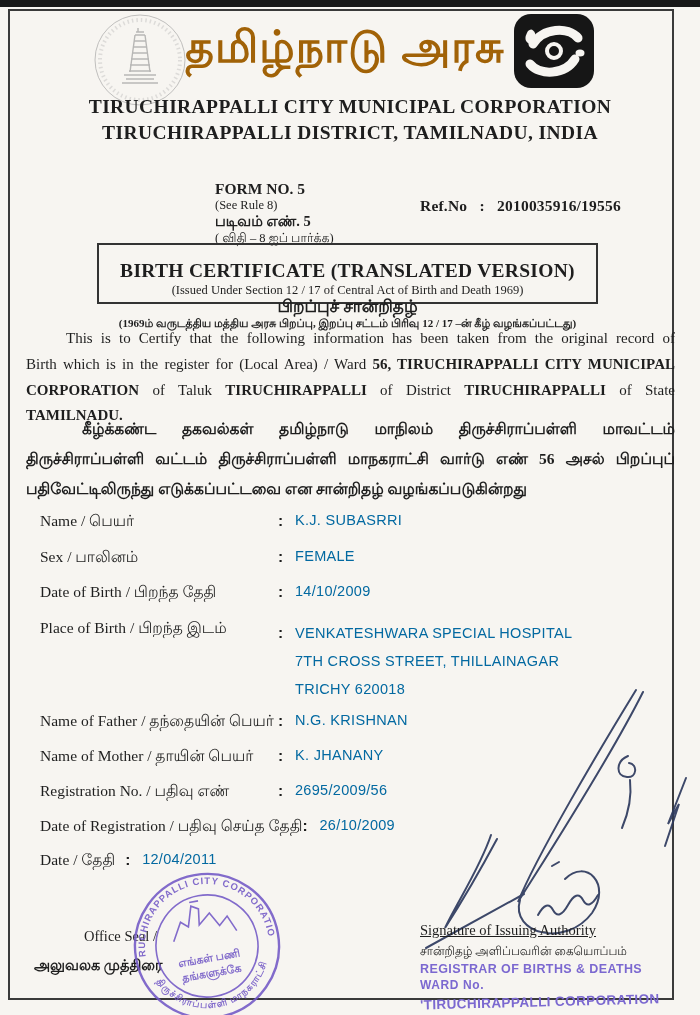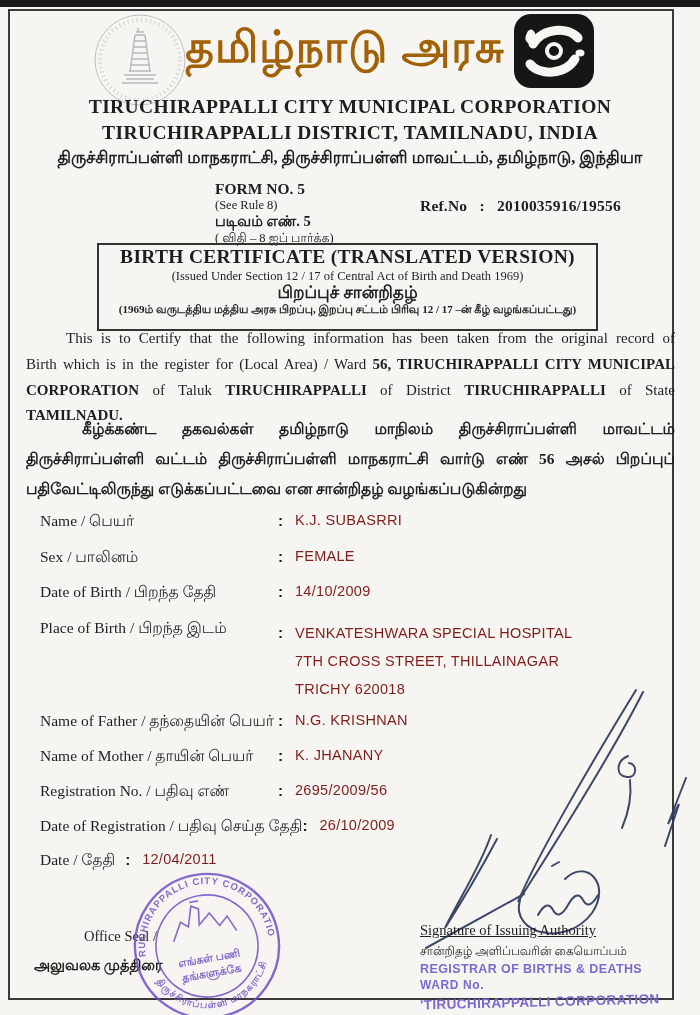--- a/index.html
+++ b/index.html
@@ -20,37 +20,37 @@
 
   
   .formblk{left:215px;top:180px;width:230px;text-align:left}
   .f1{font-size:15.5px;font-weight:700}
   .f2{font-size:12.5px}
   .f3{font-size:14.5px;font-weight:700}
   .f4{font-size:12.5px}
   .refblk{left:420px;top:197px;font-size:15.5px;font-weight:700;letter-spacing:.2px}
 
   
-  .tbox{left:97px;top:243px;width:501px;height:88px;border:2px solid #333;text-align:center;padding-top:1px}
+  .tbox{left:97px;top:243px;width:501px;height:61px;border:2px solid #333;text-align:center;padding-top:15px}
   .tb1{font-size:19.5px;font-weight:700;letter-spacing:.3px}
   .tb2{font-size:12.5px;margin-top:1px}
   .tb3{font-size:17px;font-weight:700;line-height:1.05}
   .tb4{font-size:11px;font-weight:700;margin-top:1px}
 
   
   .para-en{left:26px;top:326px;width:649px;font-size:15px;line-height:1.72;text-align:justify;text-indent:40px;word-spacing:2px}
   .para-en b{font-weight:700}
   .para-ta{left:26px;top:414px;width:649px;font-size:15.5px;line-height:1.95;text-align:justify;text-indent:56px;font-weight:600}
   .para-ta b{font-weight:800}
 
   
   .frow{position:absolute;left:40px;width:630px;font-size:15.5px;white-space:nowrap}
   .frow .lab{display:inline-block;min-width:238px;vertical-align:top}
   .frow .col{display:inline-block;width:17px;vertical-align:top;font-family:"Liberation Sans",sans-serif;font-weight:700}
-  .frow .val{display:inline-block;vertical-align:top;font-family:"Liberation Sans",sans-serif;font-size:14.5px;letter-spacing:.3px;color:#7f1d1d}
+  .frow .val{display:inline-block;vertical-align:top;font-family:"Liberation Sans",sans-serif;font-size:14.5px;letter-spacing:.3px;color:#0369a1}
   .frow.short .lab{min-width:0;margin-right:10px}
   .vlines div{line-height:28px}
 
   
   .seal-label-en{left:84px;top:928px;font-size:14.5px}
   .seal-label-ta{left:34px;top:957px;font-size:14.5px;font-weight:600}
   .round-stamp{left:131px;top:870px;width:152px;height:152px;transform:rotate(-10deg);opacity:.88}
   .sig-block{left:420px;top:922px;width:270px;text-align:left}
   .sig-en{font-size:14.5px;text-decoration:underline}
   .sig-ta{font-size:12px;font-weight:400;margin-top:5px}
@@ -88,21 +88,20 @@
       <path d="M 20,31 C 30,15 55,13 65,25" stroke="#f7f5f1" stroke-width="9" fill="none" stroke-linecap="round"></path>
       <path d="M 62,46 C 52,62 27,63 17,51" stroke="#f7f5f1" stroke-width="9" fill="none" stroke-linecap="round"></path>
       <circle cx="41" cy="38" r="7" fill="none" stroke="#f7f5f1" stroke-width="4"></circle>
       <path d="M 15,18 q -6,10 2,13 q 9,3 5,-11 q -3,-6 -7,-2 Z" fill="#f7f5f1"></path>
       <ellipse cx="67" cy="40" rx="4.5" ry="3.5" fill="#f7f5f1"></ellipse>
     </svg>
   </div>
 
   <div class="abs hdr1">TIRUCHIRAPPALLI CITY MUNICIPAL CORPORATION</div>
   <div class="abs hdr2">TIRUCHIRAPPALLI DISTRICT, TAMILNADU, INDIA</div>
-  <div class="abs hdr3">திருச்சிராப்பள்ளி மாநகராட்சி, திருச்சிராப்பள்ளி மாவட்டம், தமிழ்நாடு, இந்தியா</div>
 
   <div class="abs formblk">
     <div class="f1">FORM NO.  5</div>
     <div class="f2">(See Rule 8)</div>
     <div class="f3">படிவம்  எண். 5</div>
     <div class="f4">( விதி – 8 ஐப் பார்க்க)</div>
   </div>
 
   <div class="abs refblk">
     <span>Ref.No</span>

